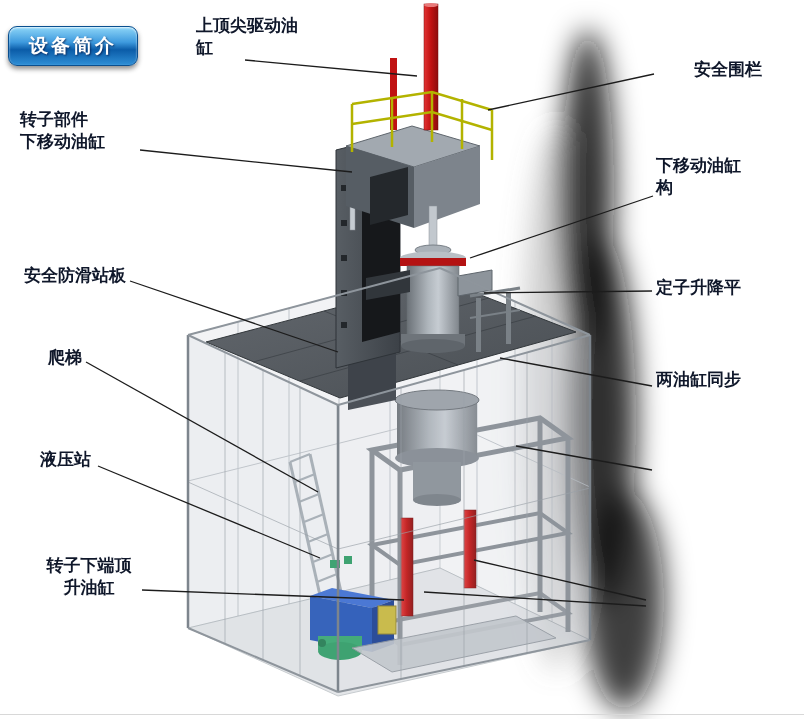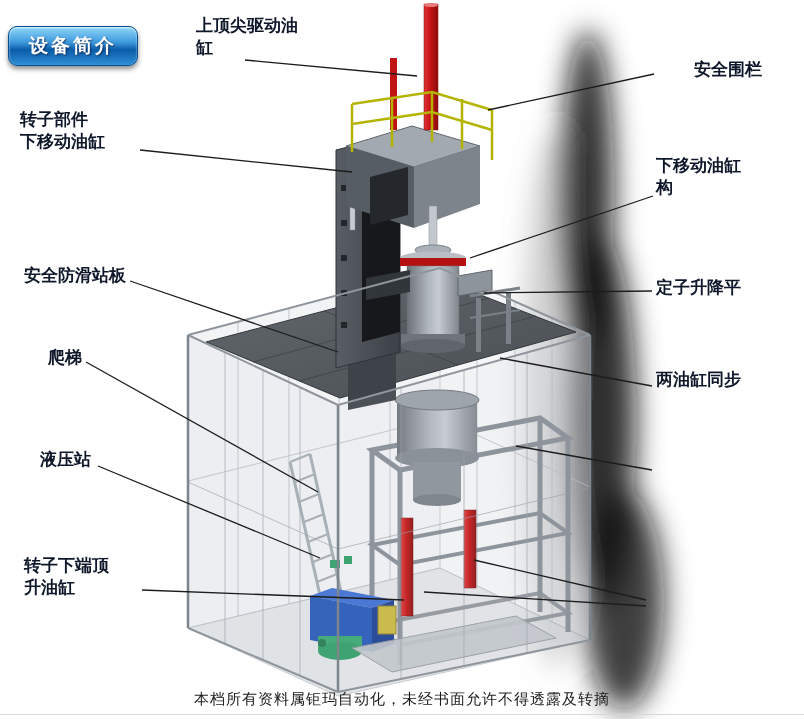--- a/index.html
+++ b/index.html
@@ -249,18 +249,17 @@
   <div class="label" style="left:694px;top:60px;">安全围栏</div>
   <div class="label" style="left:20px;top:110px;width:130px;">转子部件
 下移动油缸</div>
   <div class="label" style="left:656px;top:156px;width:120px;">下移动油缸
 构</div>
   <div class="label" style="left:24px;top:266px;text-align:center;">安全防滑站板</div>
   <div class="label" style="left:656px;top:278px;">定子升降平</div>
   <div class="label" style="left:48px;top:348px;">爬梯</div>
   <div class="label" style="left:656px;top:370px;">两油缸同步</div>
   <div class="label" style="left:40px;top:450px;">液压站</div>
-  <div class="label" style="left:24px;top:556px;width:130px;">转子下端顶
+  <div class="label" style="left:24px;top:556px;width:130px;text-align:center;">转子下端顶
 升油缸</div>
 
-  <div class="footer">本档所有资料属钜玛自动化，未经书面允许不得透露及转摘</div>
   <div class="bottom-rule"></div>
 </div>
 
 </body></html>

